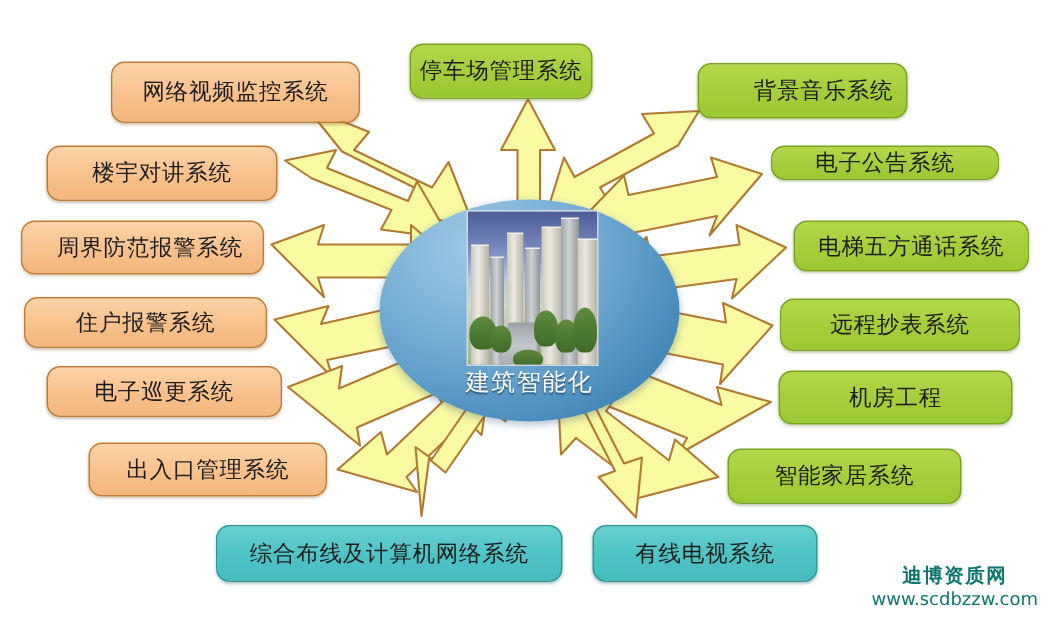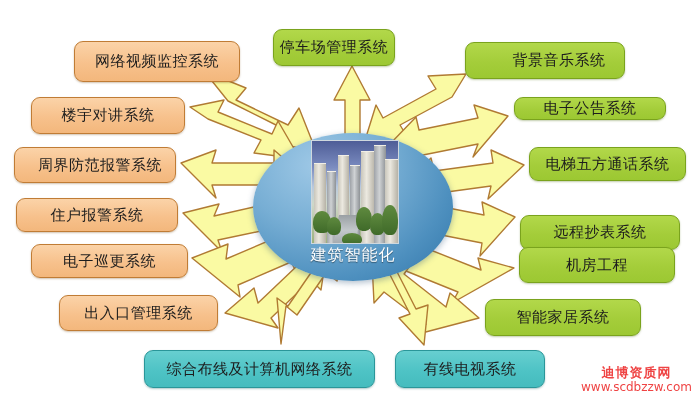--- a/index.html
+++ b/index.html
@@ -59,22 +59,22 @@
   .bld.d{background:linear-gradient(90deg,#9fa3a8 0%,#cfd2d4 45%,#8e9296 100%);}
   .road{position:absolute;background:linear-gradient(180deg,#9aa0a4 0%,#c3c8cb 55%,#a7acb0 100%);}
   .grn{position:absolute;background:linear-gradient(180deg,#5f8a3f 0%,#3f6a29 100%);border-radius:50% 50% 40% 40%;}
 
   
   #arrows{position:absolute;left:0;top:0;width:700px;height:413px;z-index:4;}
   .arw{fill:#fafaa3;stroke:#b07a33;stroke-width:1.4;stroke-linejoin:round;}
 
   
   #watermark{
-    position:absolute;right:8px;bottom:18px;text-align:center;
-    color:#ef4444;line-height:1.15;z-index:10;
+    position:absolute;right:8px;bottom:6px;text-align:center;
+    color:#0f766e;line-height:1.15;z-index:10;
   }
   #wm-cn{font-size:13px;font-weight:bold;letter-spacing:1px;}
   #wm-url{font-size:12px;font-weight:normal;}
 </style>
 </head>
 <body>
 
 <div id="stage">
 
   <svg id="arrows" viewBox="0 0 700 413">
@@ -151,33 +151,33 @@
     </div>
 
   <div class="node orange" style="left:59px;top:295px;width:159px;height:36px;">
       <span>出入口管理系统</span>
     </div>
 
   <div class="node green" style="left:273px;top:29px;width:122px;height:37px;align-items:center;">
       <span>停车场管理系统</span>
     </div>
 
-  <div class="node green" style="left:465px;top:42px;width:160px;height:37px;padding-left:28px;">
+  <div class="node green" style="left:465px;top:42px;width:140px;height:37px;padding-left:28px;">
       <span>背景音乐系统</span>
     </div>
 
   <div class="node green" style="left:514px;top:97px;width:152px;height:23px;">
       <span>电子公告系统</span>
     </div>
 
   <div class="node green" style="left:529px;top:147px;width:157px;height:34px;">
       <span>电梯五方通话系统</span>
     </div>
 
-  <div class="node green" style="left:520px;top:199px;width:160px;height:35px;margin-top:16px;">
+  <div class="node green" style="left:520px;top:199px;width:160px;height:35px;">
       <span>远程抄表系统</span>
     </div>
 
   <div class="node green" style="left:519px;top:247px;width:156px;height:36px;">
       <span>机房工程</span>
     </div>
 
   <div class="node green" style="left:485px;top:299px;width:156px;height:37px;">
       <span>智能家居系统</span>
     </div>

